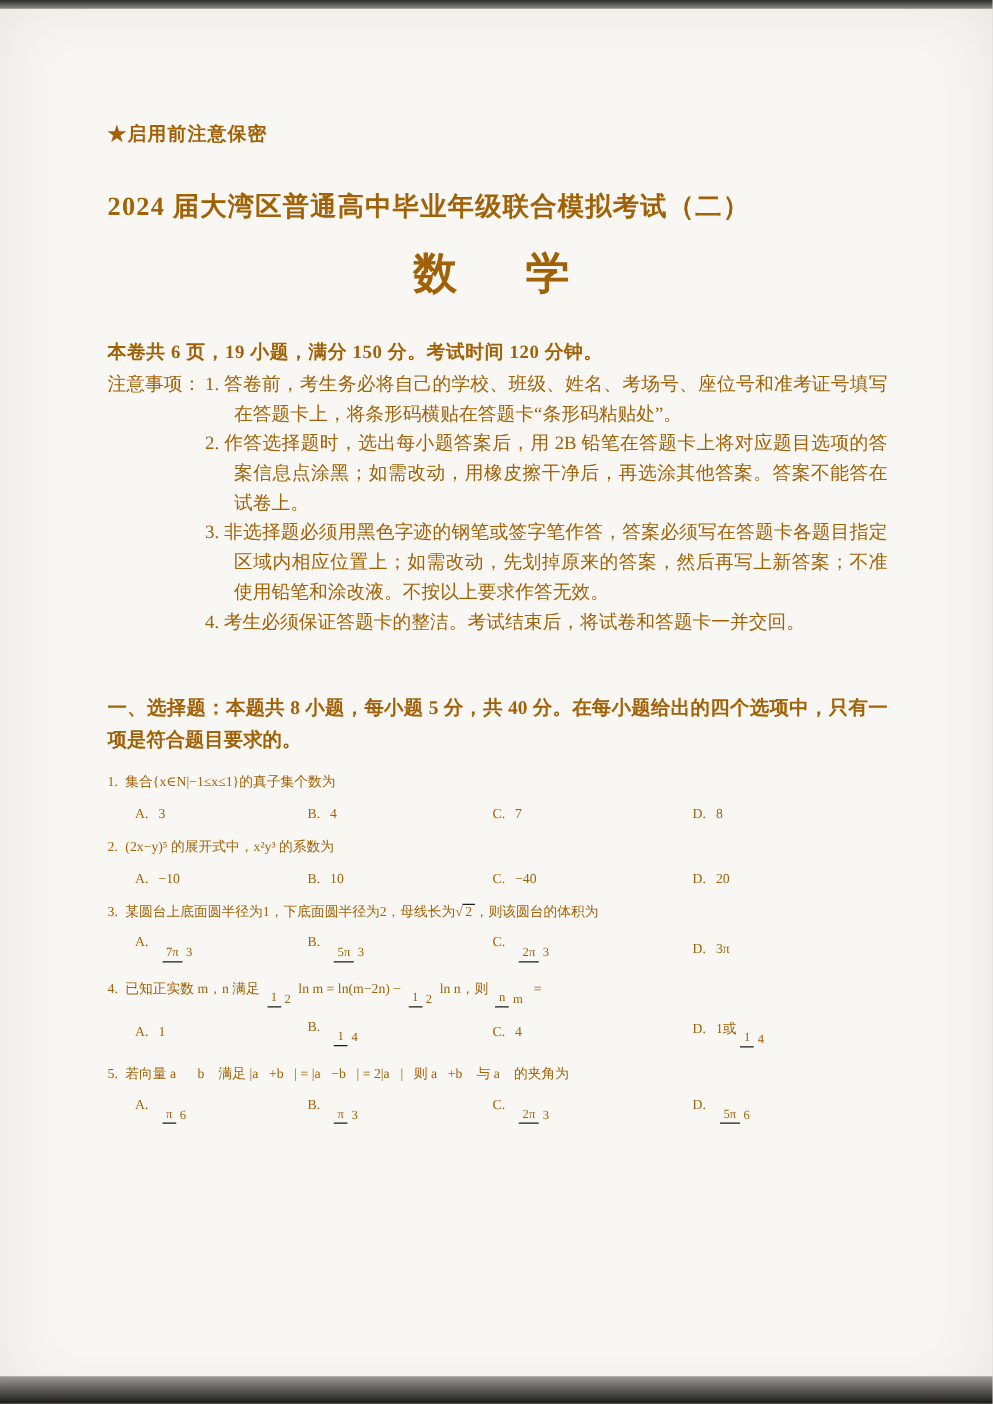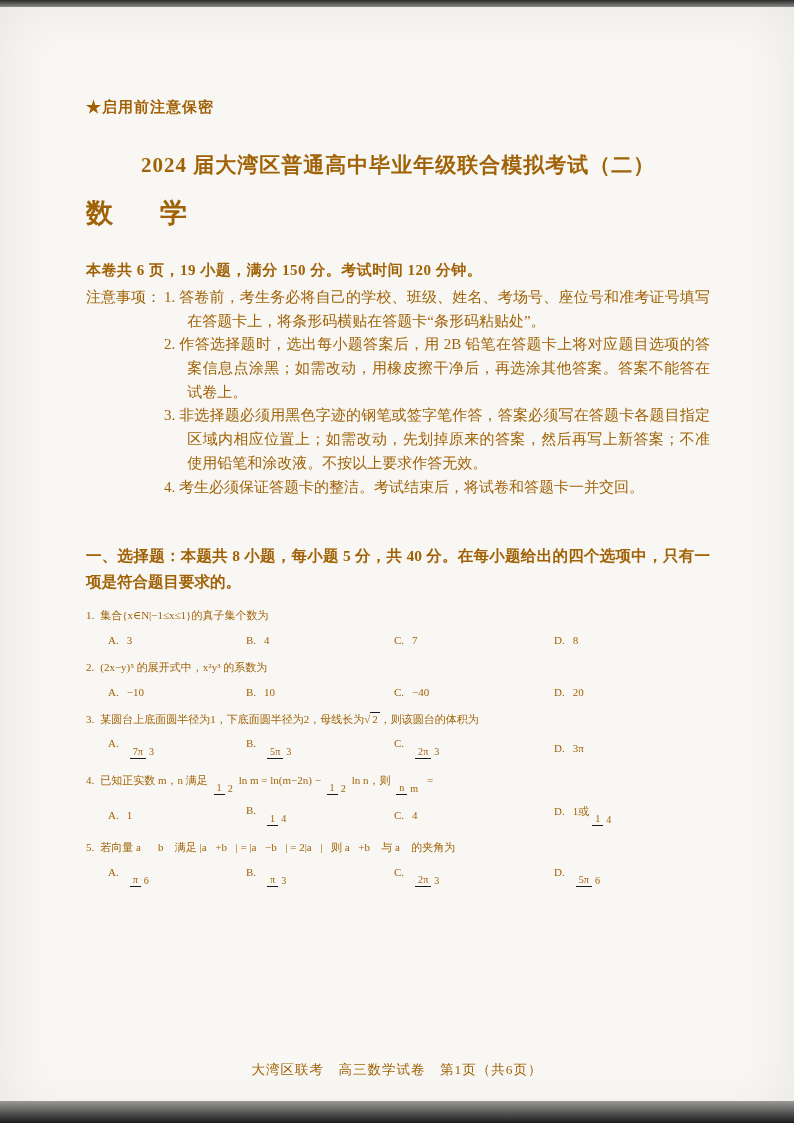--- a/index.html
+++ b/index.html
@@ -15,22 +15,22 @@
     color:#a16207;
   }
   .scan-edge-top{position:absolute;top:0;left:0;width:100%;height:7px;
     background:linear-gradient(#2a2a2a,#8a8a88);}
   .scan-edge-bottom{position:absolute;bottom:0;left:0;width:100%;height:22px;
     background:linear-gradient(#9a9996,#1b1b1b);}
   .content{padding:98px 84px 0 86px;}
 
   .confidential{font-size:15px;font-weight:bold;letter-spacing:1px;}
 
-  .title{margin-top:34px;text-align:center;font-size:21px;font-weight:bold;letter-spacing:1px;}
-  .subject{margin-top:16px;text-align:left;font-size:27px;font-weight:bold;letter-spacing:10px;}
+  .title{margin-top:34px;font-size:21px;font-weight:bold;letter-spacing:1px;}
+  .subject{margin-top:16px;text-align:center;font-size:35px;font-weight:bold;letter-spacing:10px;}
 
   .exam-info{margin-top:30px;font-size:15px;font-weight:bold;letter-spacing:0.5px;}
 
   .notes{margin-top:6px;display:flex;font-size:15px;line-height:1.58;font-weight:500;font-family:Liberation Serif, serif;}
   .notes-label{flex:0 0 78px;white-space:nowrap;}
   .notes-list{flex:1;}
   .note-item{padding-left:1.55em;text-indent:-1.55em;text-align:justify;}
 
   .section-title{margin-top:44px;font-size:15.5px;font-weight:bold;line-height:1.65;text-align:justify;}
 
@@ -175,16 +175,15 @@
               </span></span></span>
         <span class="opt"><span class="opt-label">D.</span><span><span class="frac">
                 <span class="fn">5π</span>
                 <span class="fd">6</span>
               </span></span></span>
       </div>
     </div>
 
   </div>
 
-  <div class="footer">大湾区联考　高三数学试卷　第1页（共6页）</div>
 
   <div class="scan-edge-bottom"></div>
 </div>
 
 </body></html>

